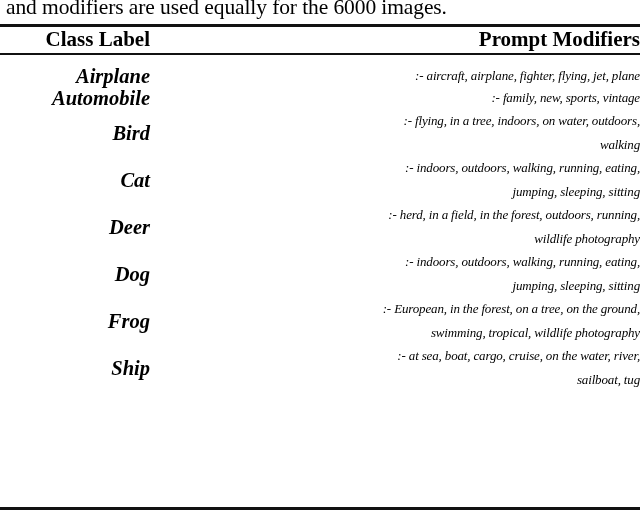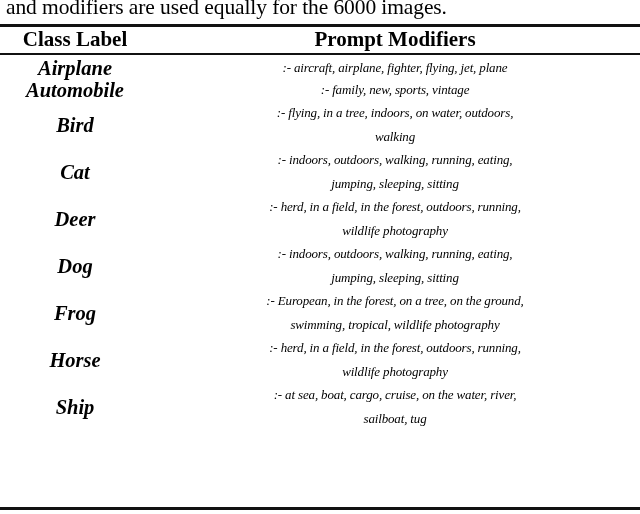--- a/index.html
+++ b/index.html
@@ -57,21 +57,21 @@
   }
   table.tbl col.c-label { width: 150px; }
   table.tbl col.c-mods  { width: 490px; }
 
   table.tbl th,
   table.tbl td {
     padding: 0;
     margin: 0;
     border: 0;
     vertical-align: middle;
-    text-align: center;
+    text-align: right;
   }
 
   .th-label, .th-mods {
     font-weight: bold;
     font-size: 21px;
     line-height: 27px;
     padding-bottom: 2px;
   }
   .th-label { padding-left: 10px; }
   .th-mods  { padding-left: 5px; }
@@ -96,21 +96,21 @@
   }
   .mods .ln { display: block; white-space: nowrap; }
 
   tbody tr.r1 { height: 22px; }
   tbody tr.r2 { height: 47px; padding-left: 32px; }
 
   tbody tr.r1 .mods { line-height: 22px; }
 
   
   tbody tr.first .cls,
-  tbody tr.first .mods { padding-top: 4px; }
+  tbody tr.first .mods { padding-top: 12px; }
   tbody tr.first { height: 26px; }
 
   tbody tr.last .cls,
   tbody tr.last .mods { padding-bottom: 3px; }
 </style>
 </head>
 <body>
 
 <div id="page">
 
@@ -173,27 +173,20 @@
           </td>
         </tr>
         <tr class="r2">
           <td class="cls">Frog</td>
           <td class="mods">
             <span class="ln">:- European, in the forest, on a tree, on the ground,</span>
             <span class="ln">swimming, tropical, wildlife photography</span>
           </td>
         </tr>
         <tr class="r2">
-          <td class="cls">Horse</td>
-          <td class="mods">
-            <span class="ln">:- herd, in a field, in the forest, outdoors, running,</span>
-            <span class="ln">wildlife photography</span>
-          </td>
-        </tr>
-        <tr class="r2">
           <td class="cls">Ship</td>
           <td class="mods">
             <span class="ln">:- at sea, boat, cargo, cruise, on the water, river,</span>
             <span class="ln">sailboat, tug</span>
           </td>
         </tr>
       </tbody>
   </table>
 
 </div>

